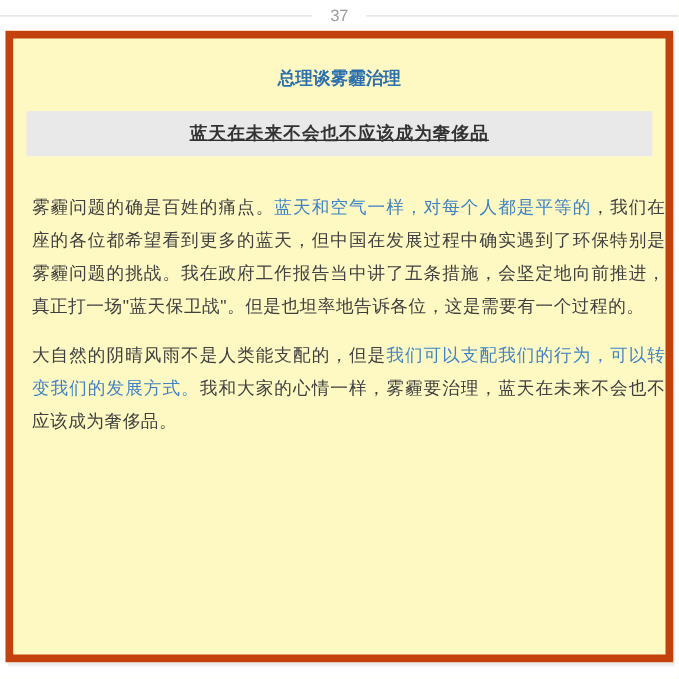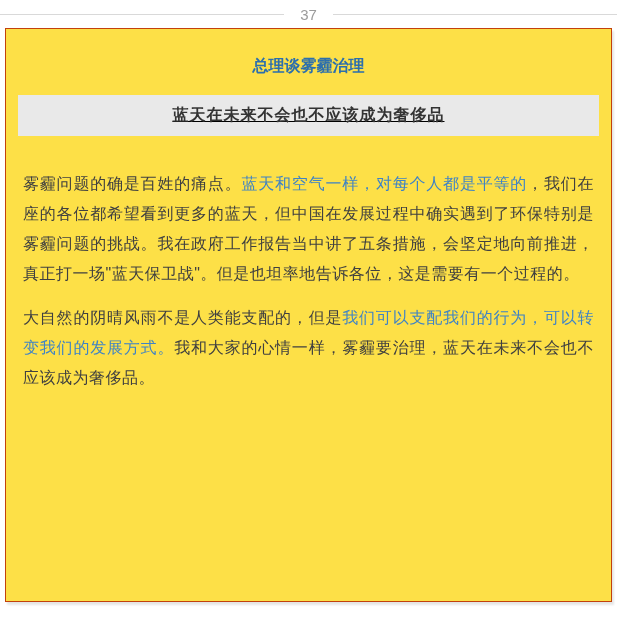--- a/index.html
+++ b/index.html
@@ -31,22 +31,22 @@
   }
   .page-number {
     padding: 0 16px;
     color: #9b9b9b;
     font-size: 15px;
     line-height: 1;
   }
   
   .card {
     margin: 0 5px;
-    background: #fde047;
-    border: 1px solid #c2410c;
+    background: #fef9c3;
+    border: 7px solid #c2410c;
     box-shadow: 2px 3px 2px rgba(0,0,0,0.10);
     min-height: 574px;
     box-sizing: border-box;
   }
   .title {
     margin: 26px 0 0 0;
     text-align: center;
     font-size: 16px;
     font-weight: bold;
     color: #2c6fad;
@@ -62,21 +62,21 @@
     text-decoration: underline;
   }
   .banner span {
     font-size: 16px;
     font-weight: bold;
     color: #333333;
     letter-spacing: 1px;
   }
   .content {
     margin: 33px 0 0 0;
-    padding: 0 17px 30px 17px;
+    padding: 0 0 30px 17px;
     font-size: 16px;
     line-height: 30px;
     color: #404040;
     text-align: justify;
     letter-spacing: 0.5px;
   }
   .content p {
     margin: 0 0 14px 0;
   }
   .content p:last-child {

